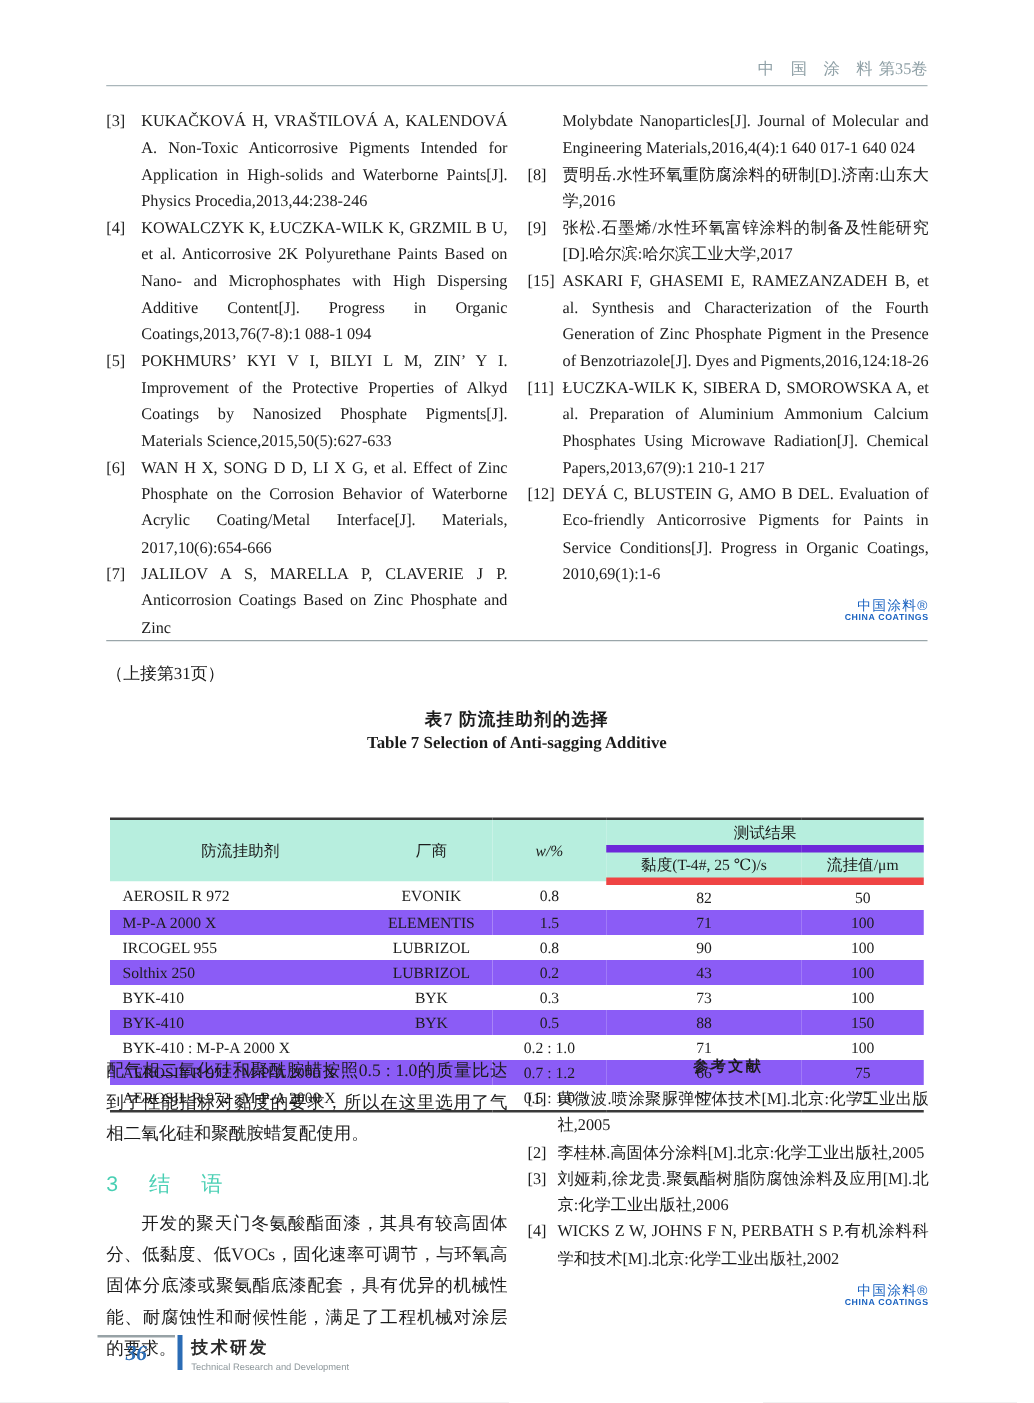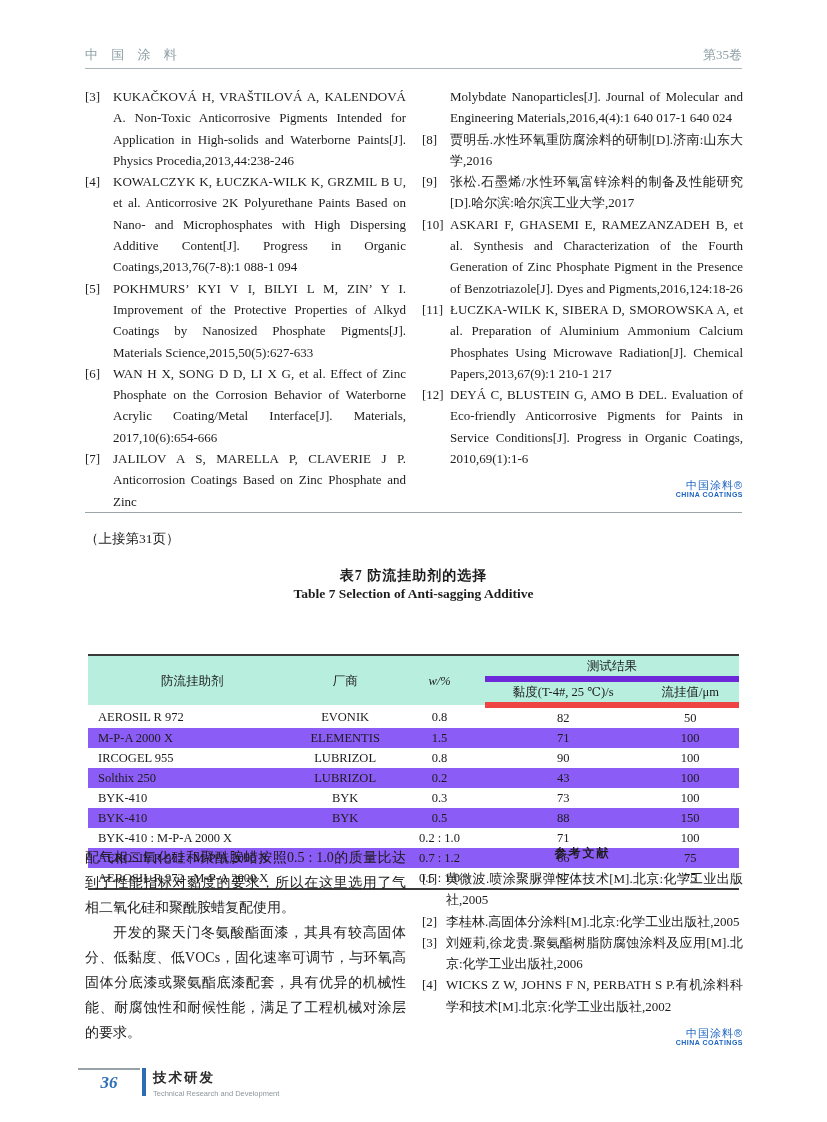--- a/index.html
+++ b/index.html
@@ -1,21 +1,21 @@
 <!DOCTYPE html>
 <html><head>
 <meta charset="utf-8">
 <style>
   html,body{margin:0;padding:0;background:#e8e8e8;}
   .page{position:relative;width:827px;height:1122px;margin:0 auto;background:#ffffff;
         font-family:"Liberation Serif","DejaVu Serif",serif;color:#1c1c1c;overflow:hidden;}
 
   
   .pg-header{position:absolute;left:85px;right:85px;top:46px;display:flex;
-             justify-content:space-between;font-size:13px;color:#8fa0a6;}
+             justify-content:flex-end;font-size:13px;color:#8fa0a6;}
   .journal-name{letter-spacing:5px;}
   .header-rule{position:absolute;left:85px;right:85px;top:68px;height:1px;background:#aab6ba;}
 
   
   .refs-top{position:absolute;left:85px;right:85px;top:86px;display:flex;gap:16px;}
   .refs-top .col{width:321px;flex:0 0 321px;}
   .ref-item{display:flex;font-size:13px;line-height:21.3px;}
   .ref-num{flex:0 0 28px;width:28px;}
   .ref-text{flex:1;text-align:justify;}
 
@@ -109,21 +109,21 @@
       </div>
       <div class="ref-item">
         <span class="ref-num">[8]</span>
         <span class="ref-text">贾明岳.水性环氧重防腐涂料的研制[D].济南:山东大学,2016</span>
       </div>
       <div class="ref-item">
         <span class="ref-num">[9]</span>
         <span class="ref-text">张松.石墨烯/水性环氧富锌涂料的制备及性能研究[D].哈尔滨:哈尔滨工业大学,2017</span>
       </div>
       <div class="ref-item">
-        <span class="ref-num">[10]</span>
+        <span class="ref-num">[15]</span>
         <span class="ref-text">ASKARI F, GHASEMI E, RAMEZANZADEH B, et al. Synthesis and Characterization of the Fourth Generation of Zinc Phosphate Pigment in the Presence of Benzotriazole[J]. Dyes and Pigments,2016,124:18-26</span>
       </div>
       <div class="ref-item">
         <span class="ref-num">[11]</span>
         <span class="ref-text">ŁUCZKA-WILK K, SIBERA D, SMOROWSKA A, et al. Preparation of Aluminium Ammonium Calcium Phosphates Using Microwave Radiation[J]. Chemical Papers,2013,67(9):1 210-1 217</span>
       </div>
       <div class="ref-item">
         <span class="ref-num">[12]</span>
         <span class="ref-text">DEYÁ C, BLUSTEIN G, AMO B DEL. Evaluation of Eco-friendly Anticorrosive Pigments for Paints in Service Conditions[J]. Progress in Organic Coatings, 2010,69(1):1-6</span>
       </div>
@@ -225,20 +225,21 @@
           <td>57</td>
           <td>75</td>
         </tr>
       </tbody>
     </table>
   </div>
 
   <div class="bottom">
     <div class="col">
       <p class="para">配气相二氧化硅和聚酰胺蜡按照0.5 : 1.0的质量比达到了性能指标对黏度的要求，所以在这里选用了气相二氧化硅和聚酰胺蜡复配使用。</p>
+      <h3 class="section-heading">3 结 语</h3>
       <p class="para indent">开发的聚天门冬氨酸酯面漆，其具有较高固体分、低黏度、低VOCs，固化速率可调节，与环氧高固体分底漆或聚氨酯底漆配套，具有优异的机械性能、耐腐蚀性和耐候性能，满足了工程机械对涂层的要求。</p>
     </div>
     <div class="col refs-bottom">
       <div class="refbtm-head">参考文献</div>
       <div class="ref-item">
         <span class="ref-num">[1]</span>
         <span class="ref-text">黄微波.喷涂聚脲弹性体技术[M].北京:化学工业出版社,2005</span>
       </div>
       <div class="ref-item">
         <span class="ref-num">[2]</span>

